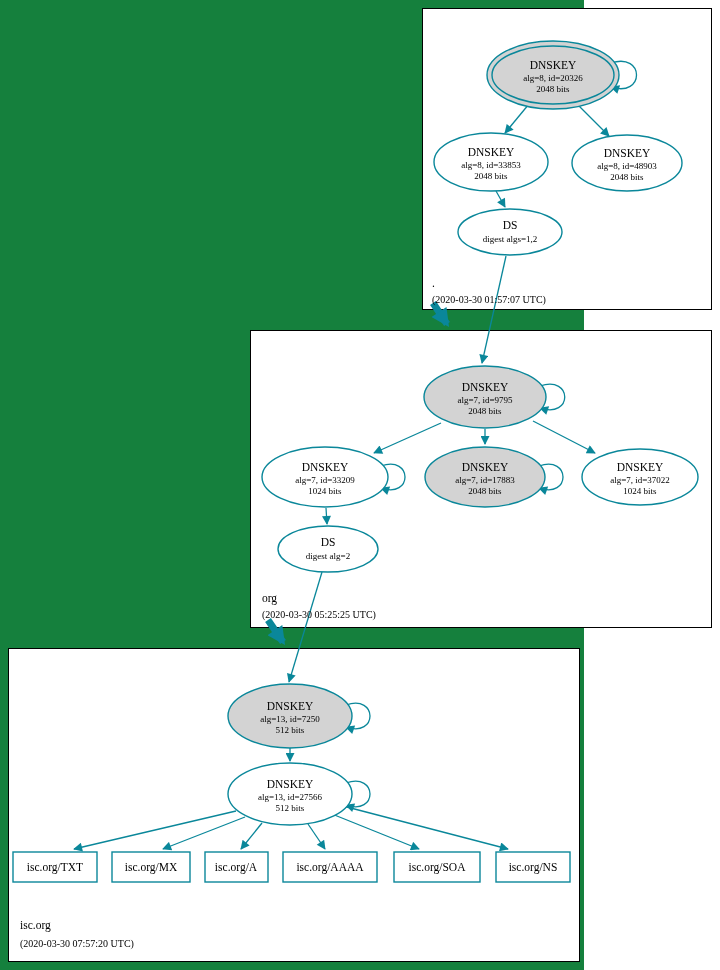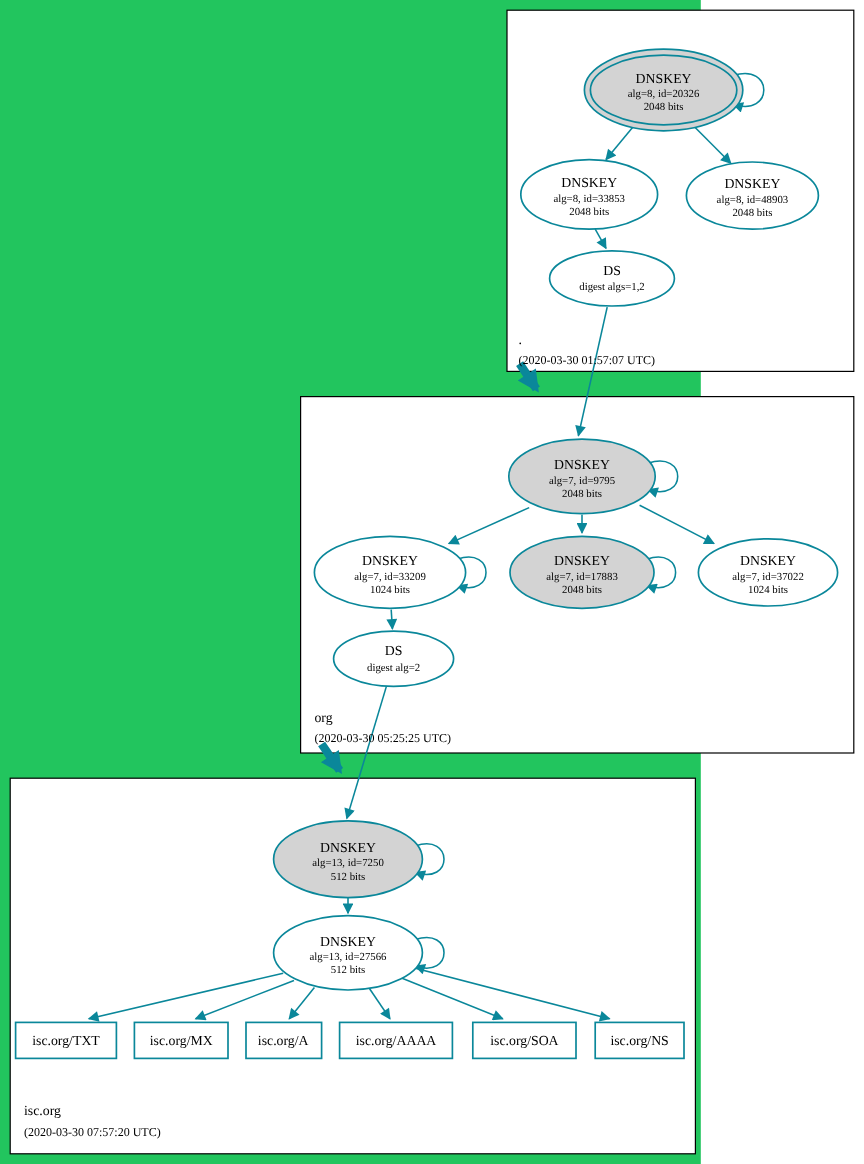--- a/index.html
+++ b/index.html
@@ -5,21 +5,21 @@
   html, body {
     margin: 0;
     padding: 0;
     background: #ffffff;
     font-family: "Liberation Serif", "DejaVu Serif", serif;
   }
   #canvas {
     position: relative;
     width: 584px;
     height: 970px;
-    background: #22c55e;
+    background: #15803d;
   }
   svg { display: block; }
   .zone-box { fill: #ffffff; stroke: #000000; stroke-width: 1; }
   .edge { stroke: #0a879a; stroke-width: 1.3; fill: none; }
   .edge-thick { stroke: #0a879a; stroke-width: 7; fill: none; }
   .node-gray { fill: #d3d3d3; stroke: #0a879a; stroke-width: 1.4; }
   .node-white { fill: #ffffff; stroke: #0a879a; stroke-width: 1.4; }
   .rr-box { fill: #ffffff; stroke: #0a879a; stroke-width: 1.4; }
   .node-title { font-size: 11.5px; fill: #000000; text-anchor: middle; }
   .node-detail { font-size: 9px; fill: #000000; text-anchor: middle; }

